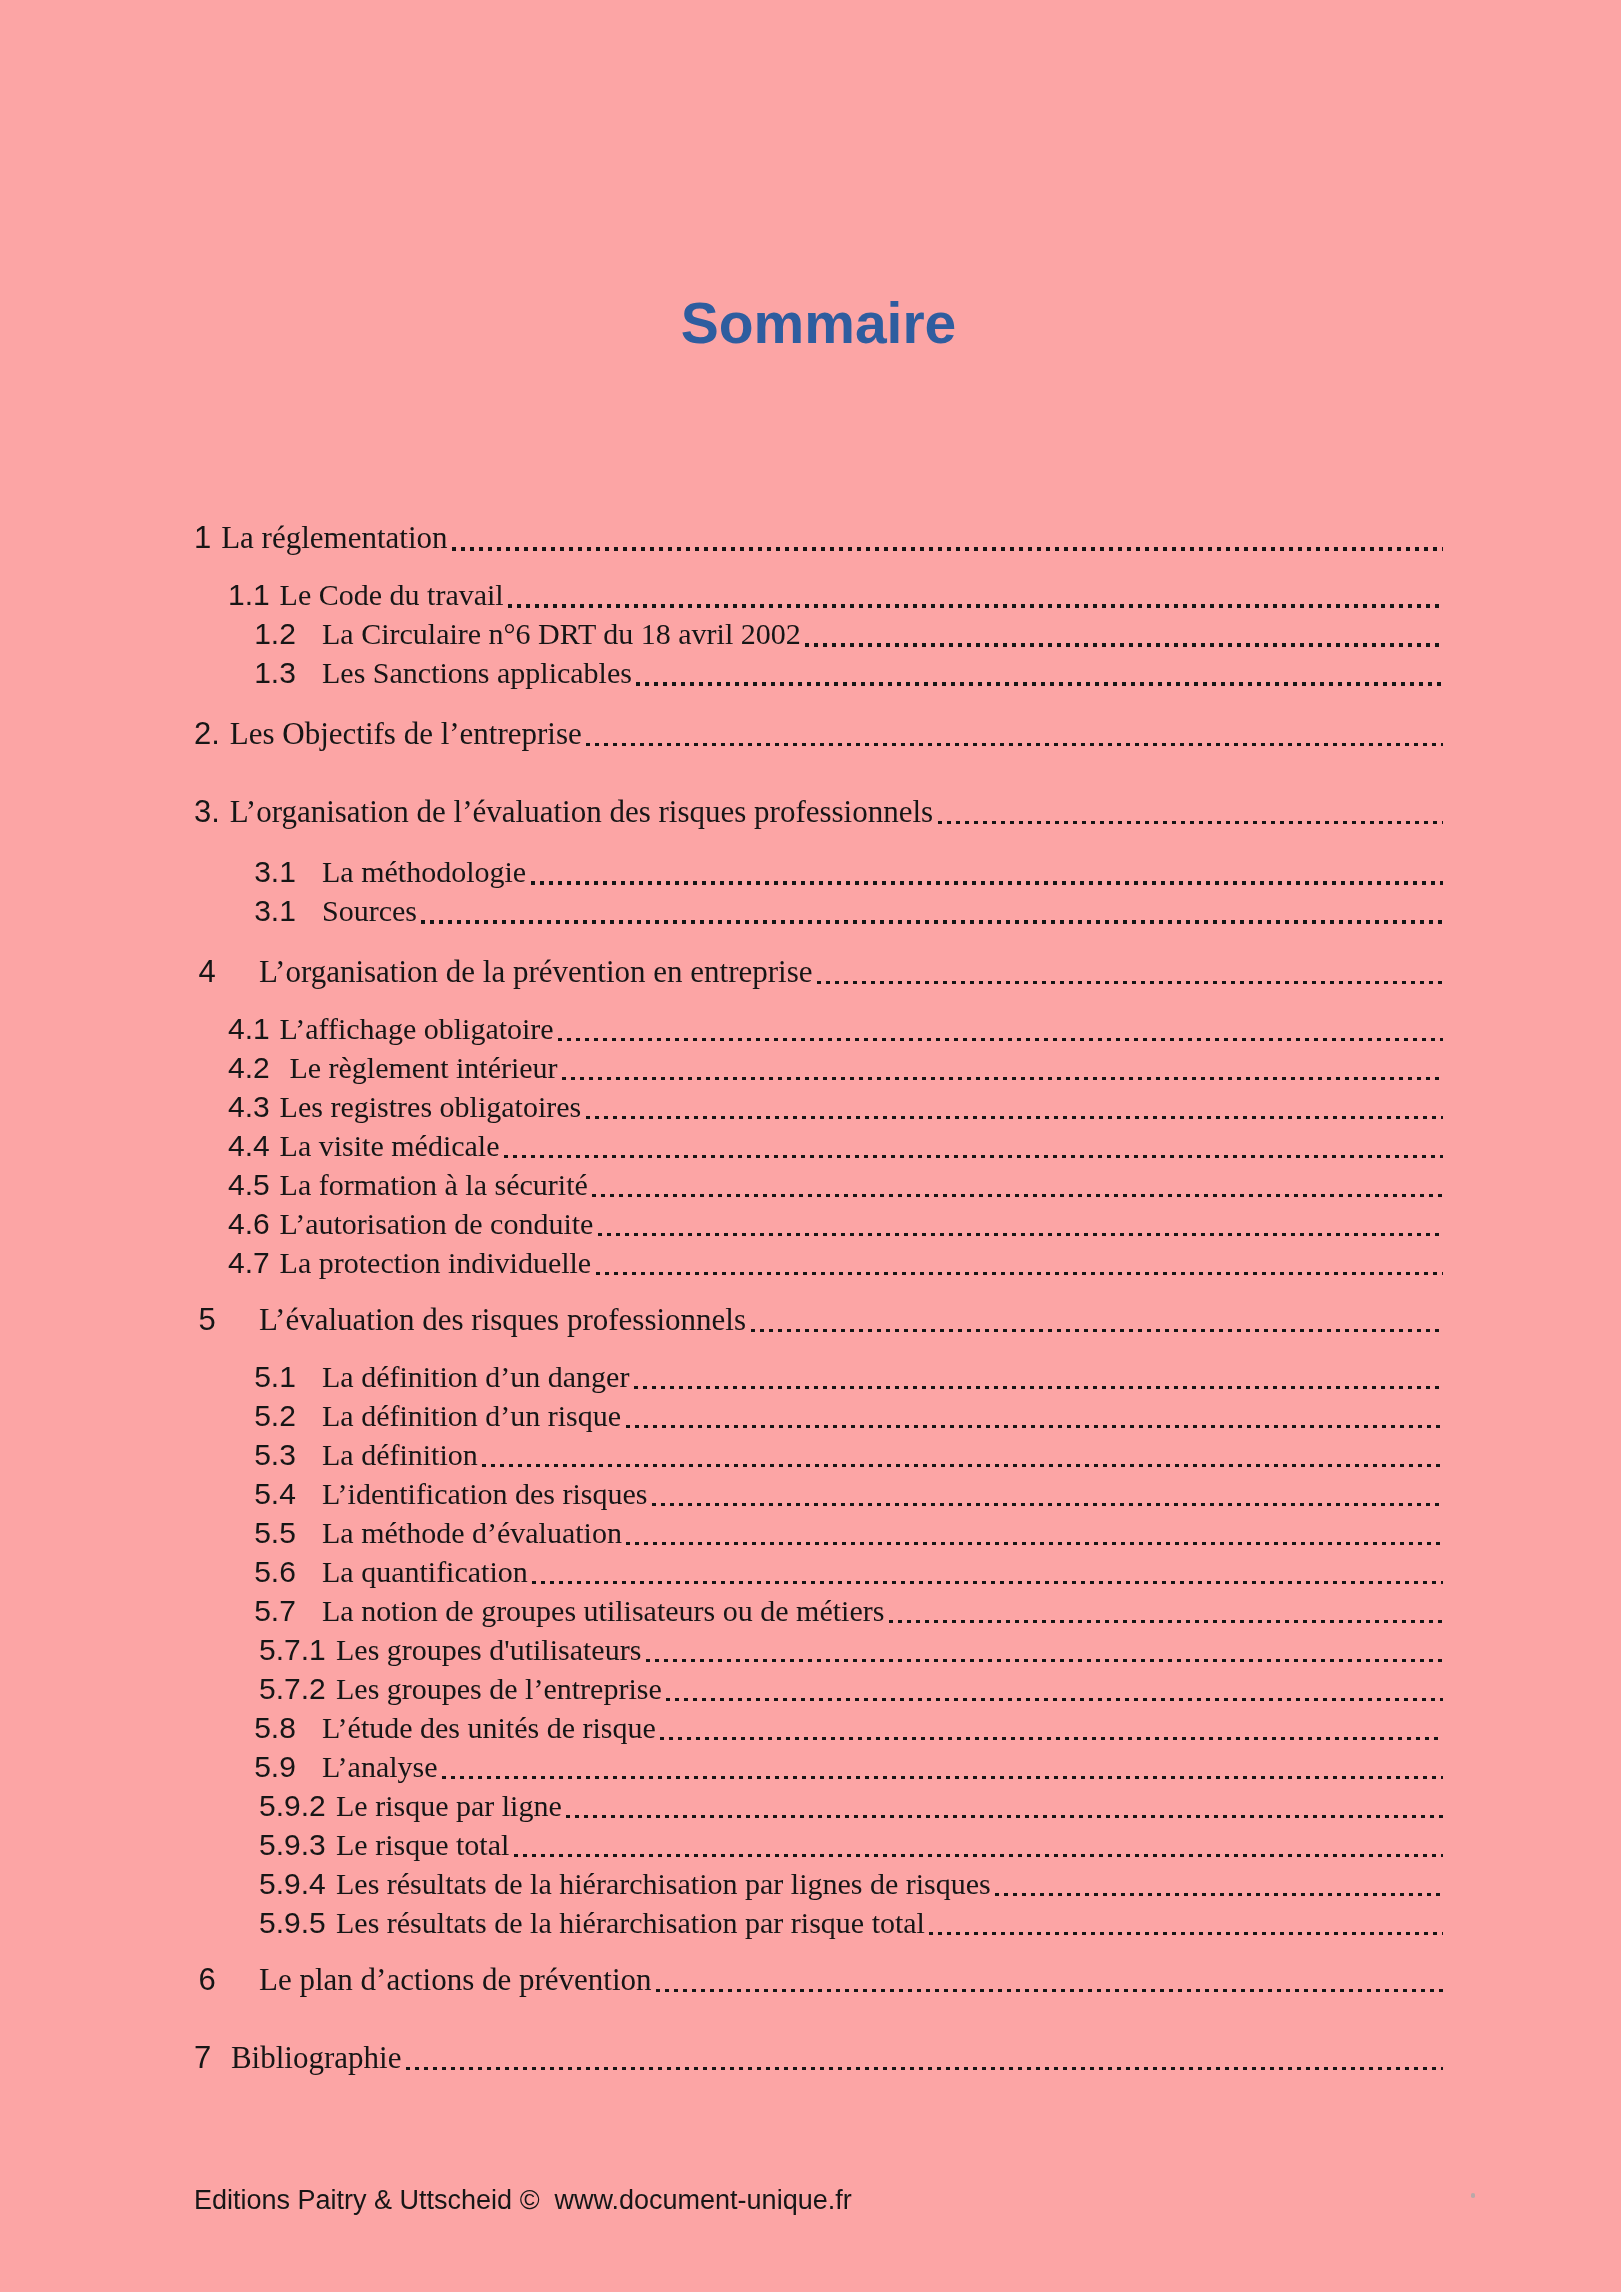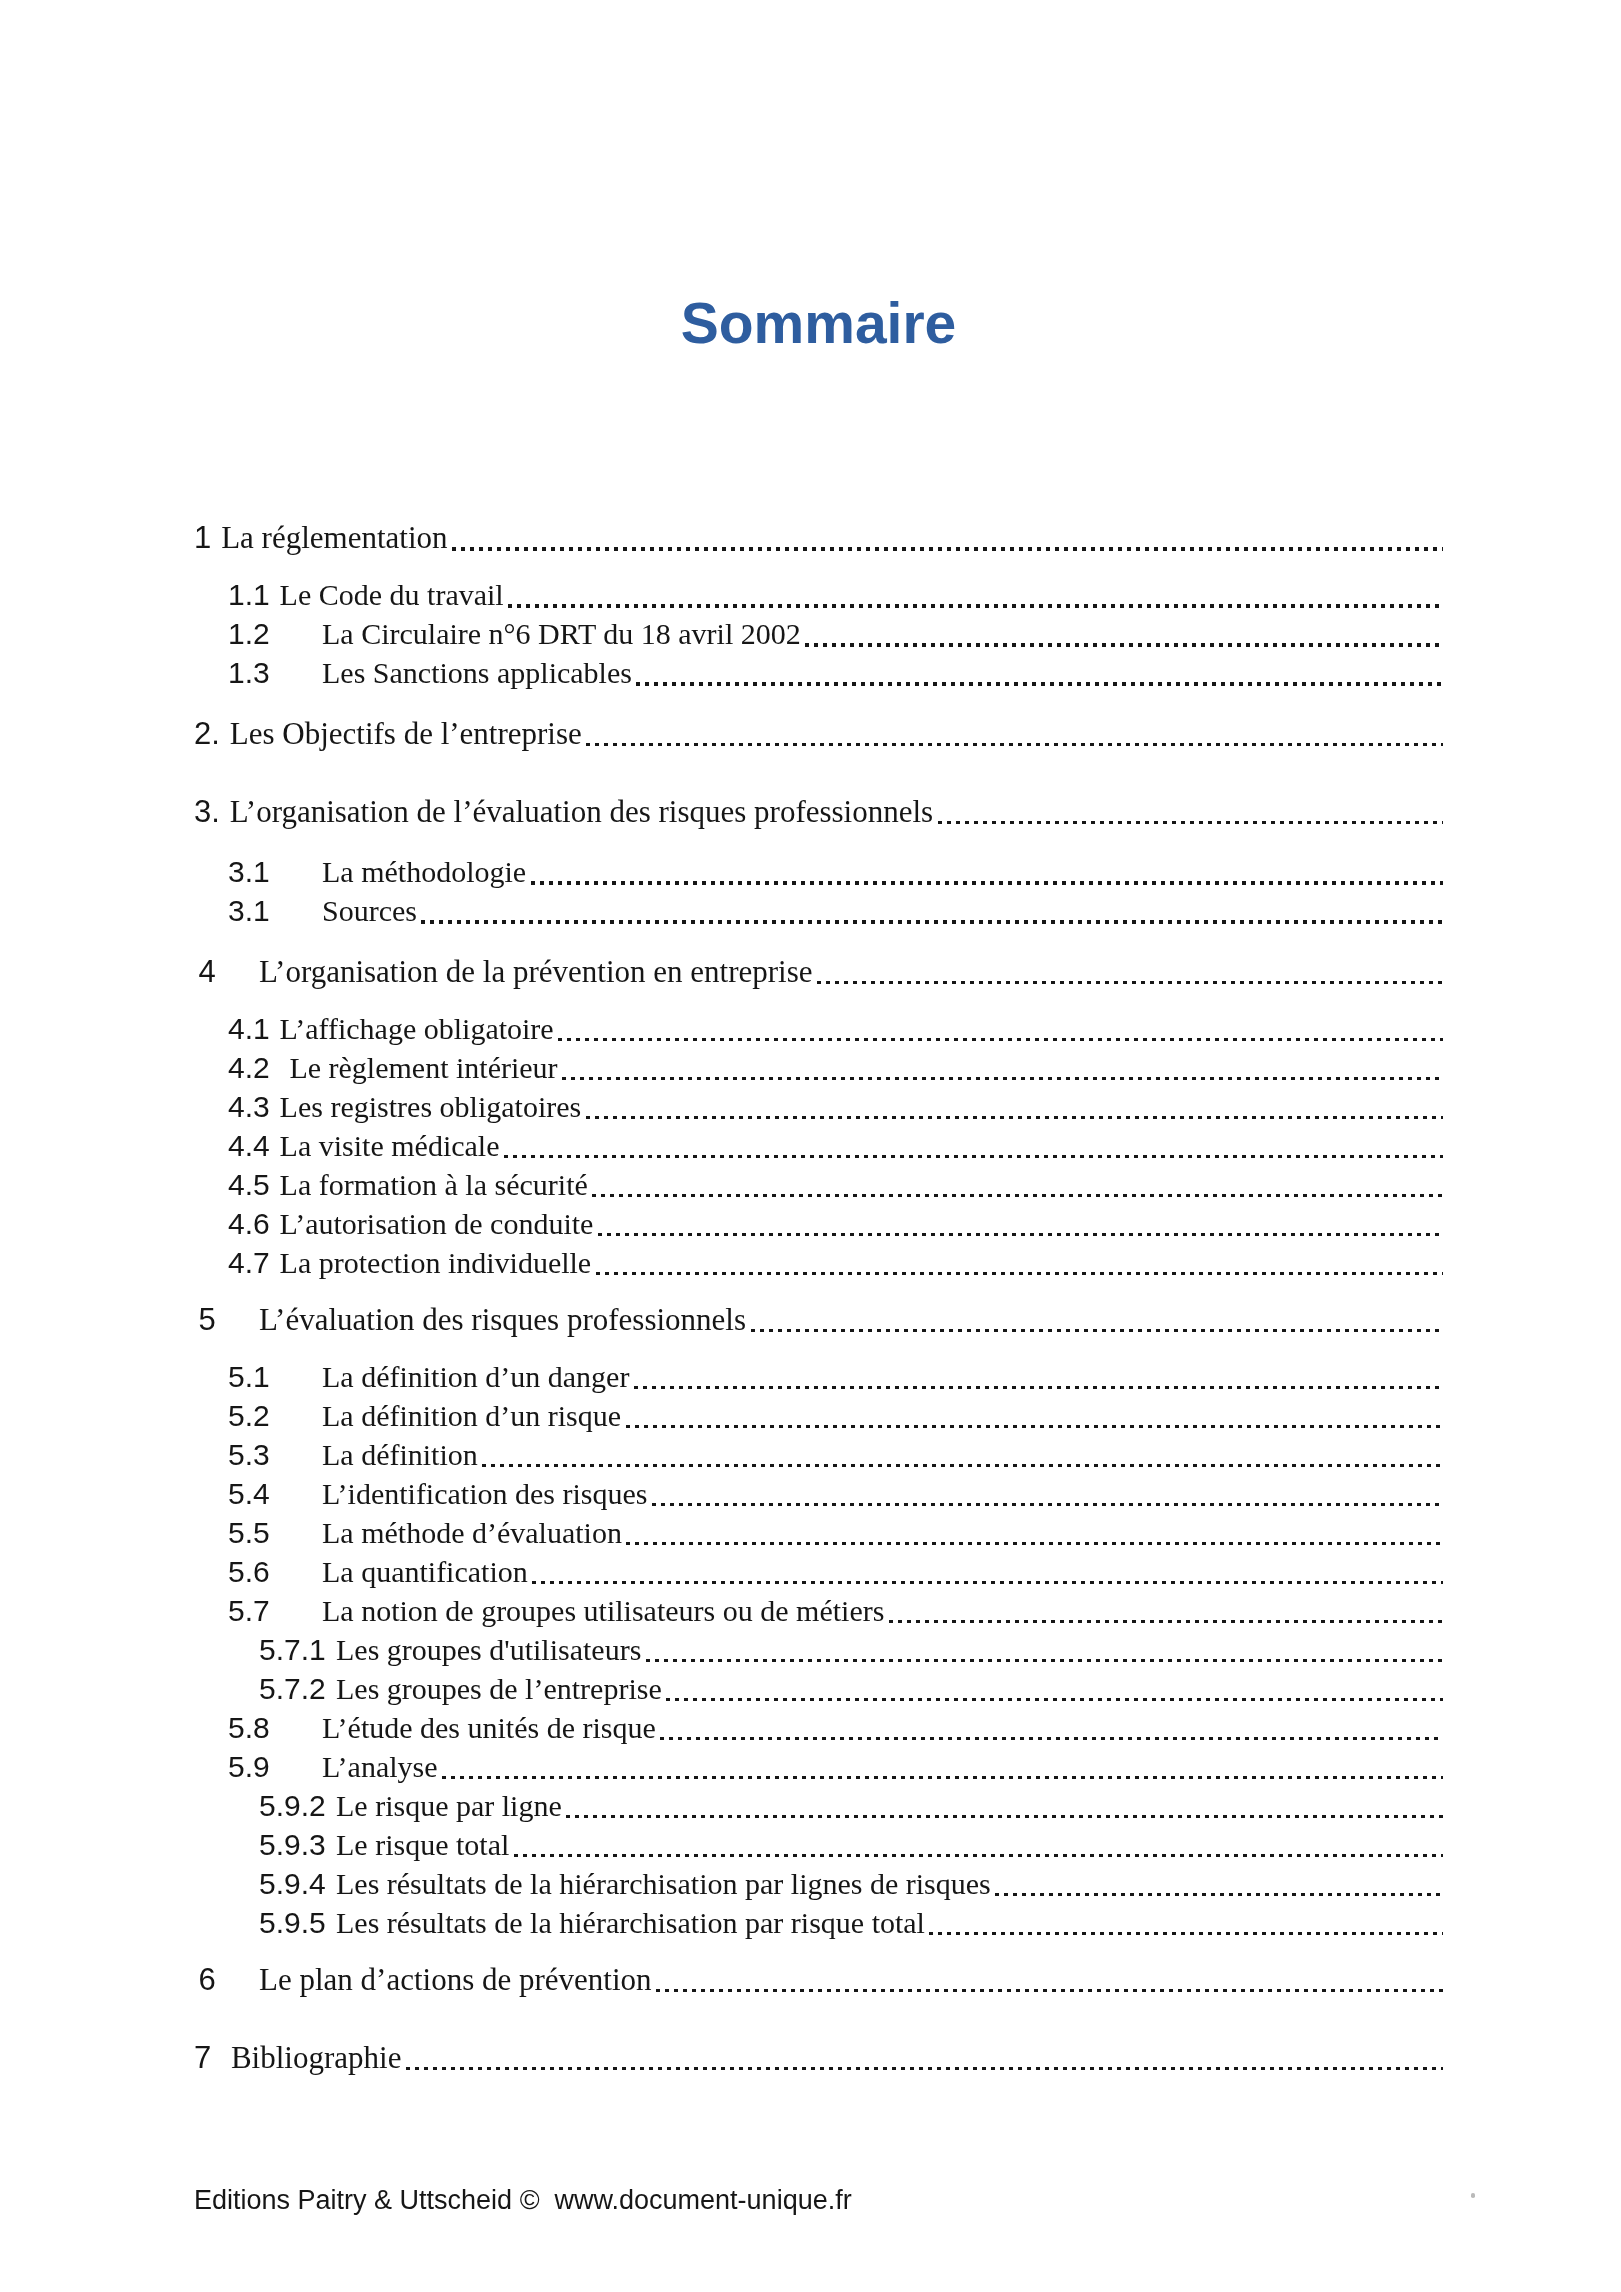--- a/index.html
+++ b/index.html
@@ -1,19 +1,19 @@
 <!DOCTYPE html>
 <html lang="fr" style="font-size:14.3px"><head>
 <meta charset="utf-8">
 <style>
   html,body{margin:0;padding:0;background:#e8e8e8;}
   .page{
     position:relative;
     width:1622px;height:2293px;
-    background:#ffffff;
+    background:#fca5a5;
     font-family:"Liberation Sans", sans-serif;
     color:#161616;
     overflow:hidden;
   }
   .content{
     padding:0 179px 0 194px;
   }
   .doc-title{
     margin:292px 0 163px 0;
     text-align:center;
@@ -24,21 +24,21 @@
   }
   .toc{display:block;}
   .row{
     display:flex;
     align-items:baseline;
     line-height:39px;
     white-space:nowrap;
   }
   .row.l1{font-size:31px;}
   .row.l2,.row.l3{font-size:30px;}
-  .row.l2{padding-left:34px;}
+  .row.l2{padding-left:34px;text-align:center;}
   .row.l3{padding-left:65px;}
   .num{white-space:pre;flex:0 0 auto;}
   .row.l1 .num.tab{width:65px;padding-left:4.5px;box-sizing:border-box;}
   .row.l2 .num.tab{width:94px;}
   .row.l3 .num{width:77px;}
   .num.plain{margin-right:9.9px;}
   .num.plain.gap2{margin-right:19.7px;}
   .label{flex:0 0 auto;font-family:Liberation Serif, serif;}
   .leader{
     flex:1 1 auto;

